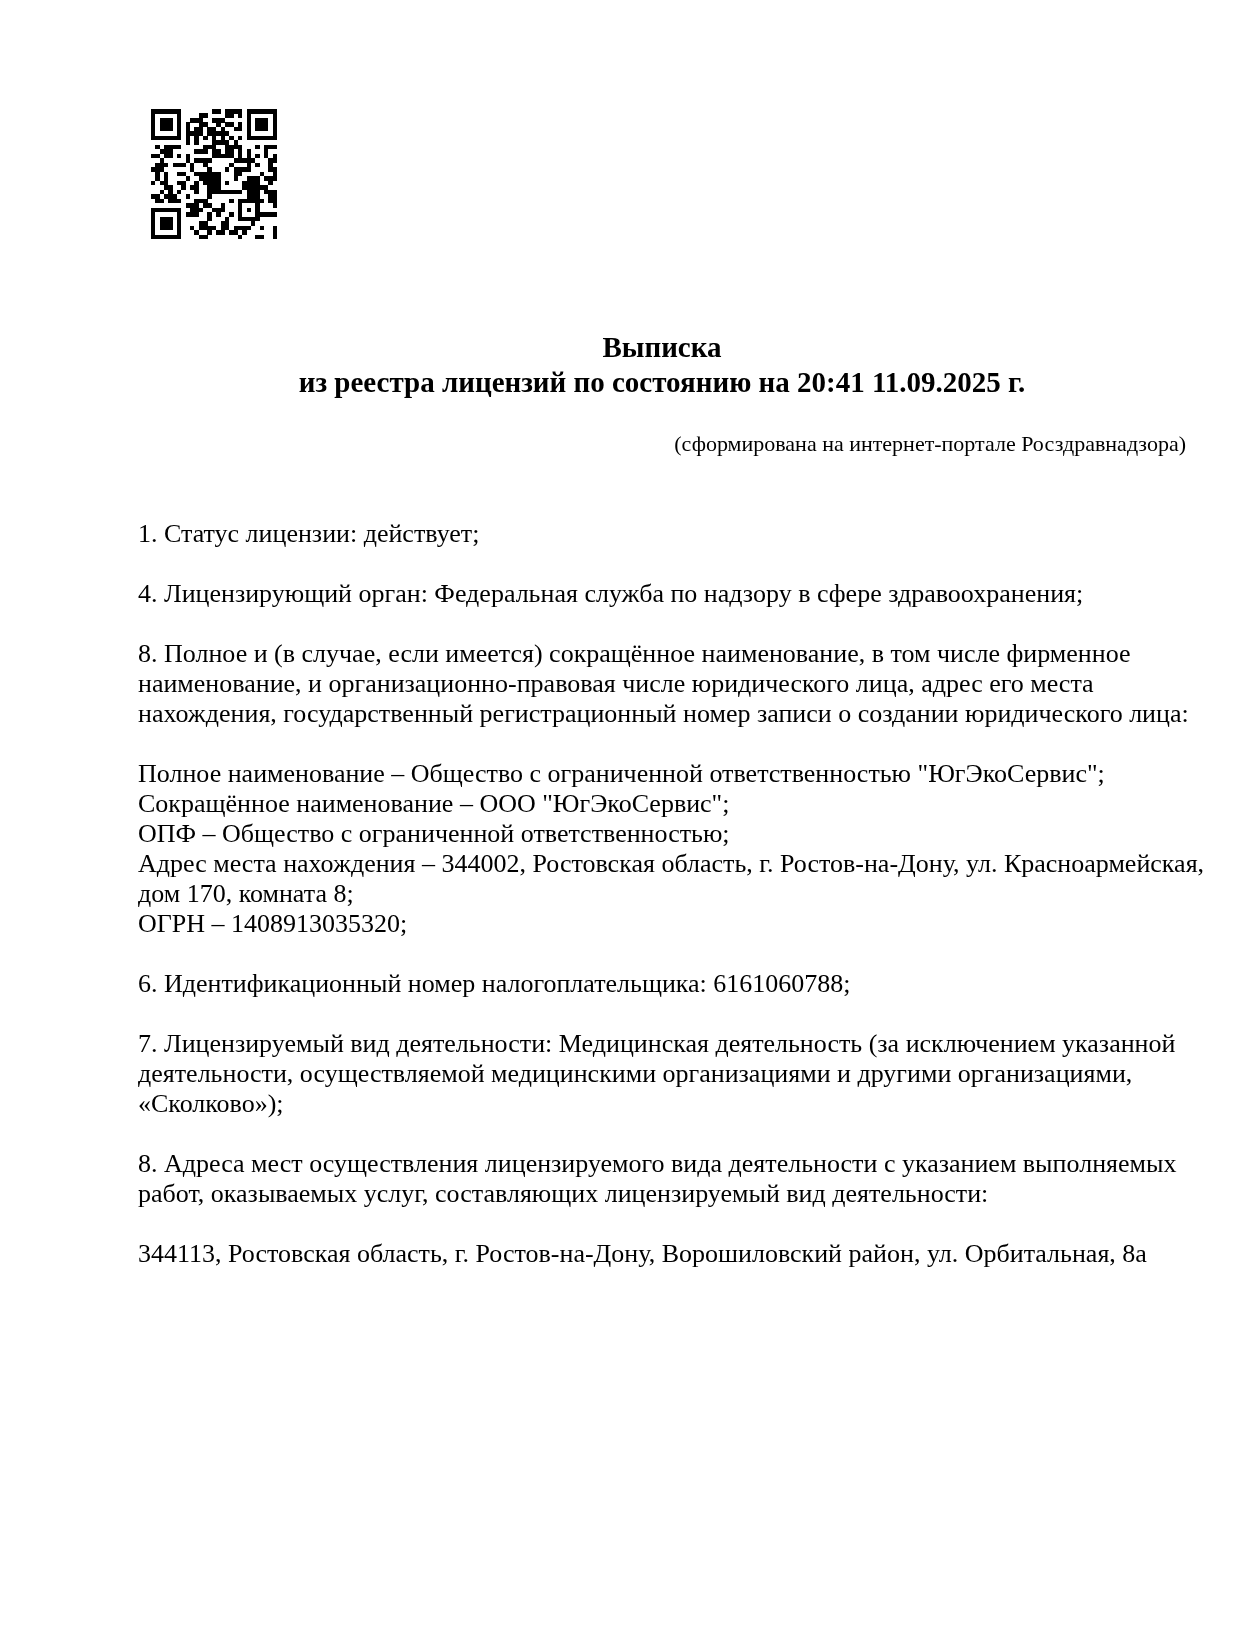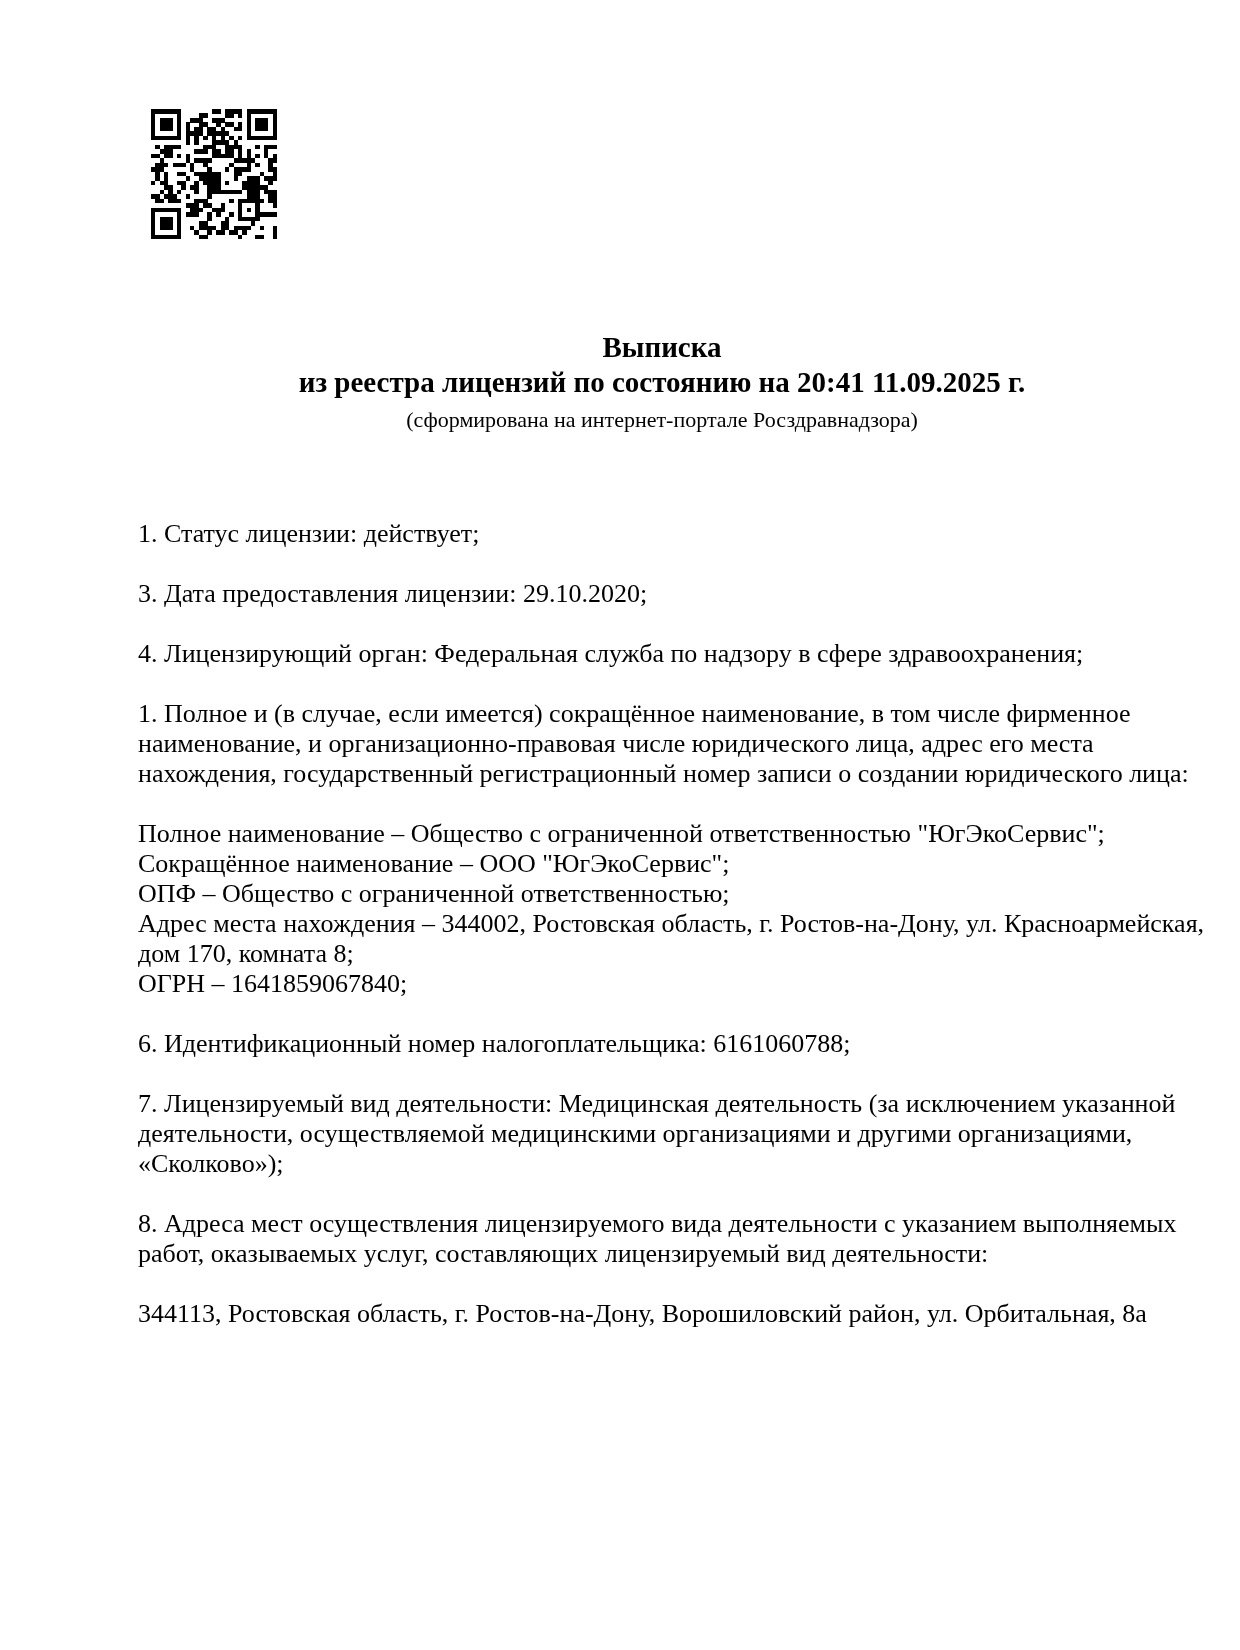--- a/index.html
+++ b/index.html
@@ -15,22 +15,22 @@
     position:absolute;left:151px;top:109px;width:126px;height:130px;
   }
   .title-block{
     position:absolute;left:138px;right:54px;top:330px;
     text-align:center;
     font-weight:700;
     font-size:29px;line-height:35px;
     white-space:nowrap;
   }
   .subtitle{
-    position:absolute;left:138px;right:54px;top:407px;
-    text-align:center;
+    position:absolute;left:138px;right:54px;top:431px;
+    text-align:right;
     font-size:22px;line-height:26px;
     white-space:nowrap;
   }
   .doc-body{
     position:absolute;left:138px;top:519px;right:18px;
     font-size:26px;line-height:30px;
   }
   .paragraph{margin:0 0 30px 0;padding:0;}
   .paragraph:last-child{margin-bottom:0;}
   .line{white-space:nowrap;height:30px;line-height:30px;}
@@ -462,37 +462,34 @@
     <div>из реестра лицензий по состоянию на 20:41 11.09.2025 г.</div>
   </div>
 
   <div class="subtitle">(сформирована на интернет-портале Росздравнадзора)</div>
 
   <div class="doc-body" id="doc-body">
       <div class="paragraph">
         <div class="line">1. Статус лицензии: действует;</div>
       </div>
       <div class="paragraph">
-        <div class="line">3. Дата предоставления лицензии: 29.10.2020;</div>
-      </div>
-      <div class="paragraph">
         <div class="line">4. Лицензирующий орган: Федеральная служба по надзору в сфере здравоохранения;</div>
       </div>
       <div class="paragraph">
-        <div class="line">1. Полное и (в случае, если имеется) сокращённое наименование, в том числе фирменное</div>
+        <div class="line">8. Полное и (в случае, если имеется) сокращённое наименование, в том числе фирменное</div>
         <div class="line">наименование, и организационно-правовая числе юридического лица, адрес его места</div>
         <div class="line">нахождения, государственный регистрационный номер записи о создании юридического лица:</div>
       </div>
       <div class="paragraph">
         <div class="line">Полное наименование – Общество с ограниченной ответственностью "ЮгЭкоСервис";</div>
         <div class="line">Сокращённое наименование – ООО "ЮгЭкоСервис";</div>
         <div class="line">ОПФ – Общество с ограниченной ответственностью;</div>
         <div class="line">Адрес места нахождения – 344002, Ростовская область, г. Ростов-на-Дону, ул. Красноармейская,</div>
         <div class="line">дом 170, комната 8;</div>
-        <div class="line">ОГРН – 1641859067840;</div>
+        <div class="line">ОГРН – 1408913035320;</div>
       </div>
       <div class="paragraph">
         <div class="line">6. Идентификационный номер налогоплательщика: 6161060788;</div>
       </div>
       <div class="paragraph">
         <div class="line">7. Лицензируемый вид деятельности: Медицинская деятельность (за исключением указанной</div>
         <div class="line">деятельности, осуществляемой медицинскими организациями и другими организациями,</div>
         <div class="line">«Сколково»);</div>
       </div>
       <div class="paragraph">

